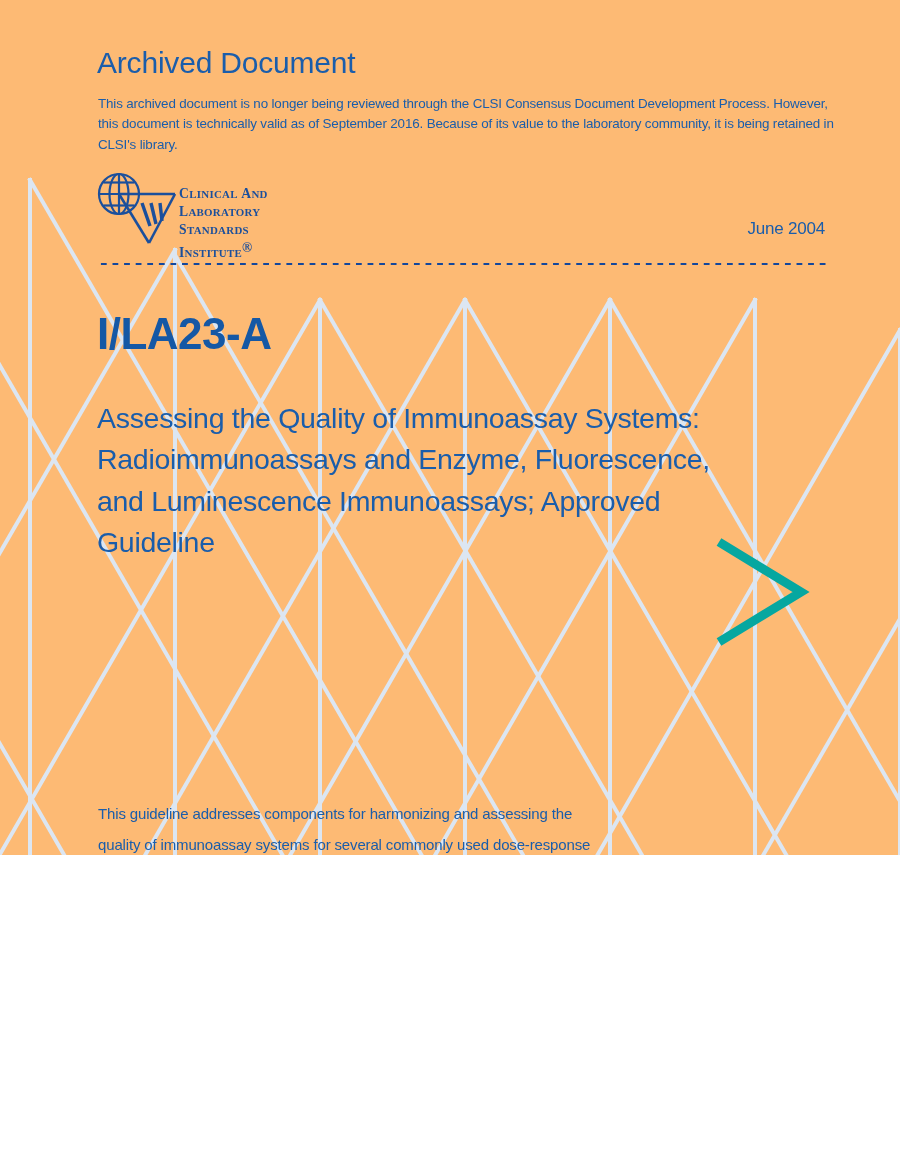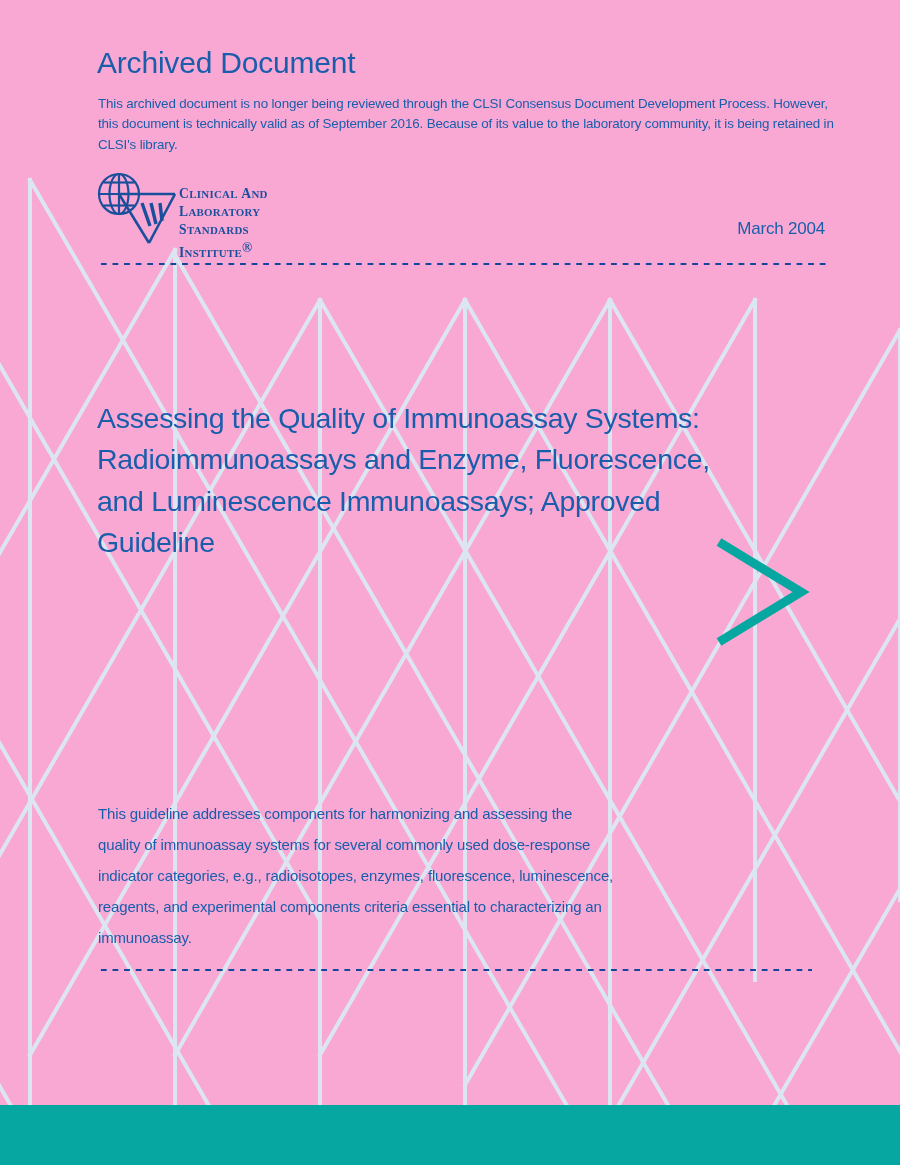--- a/index.html
+++ b/index.html
@@ -8,22 +8,22 @@
     padding: 0;
     background: #ffffff;
   }
   body {
     font-family: "Liberation Sans", sans-serif;
   }
 
   #page {
     position: relative;
     width: 900px;
-    height: 1165px;
-    background: #f9a8d4;
+    height: 855px;
+    background: #fdba74;
     overflow: hidden;
   }
 
   
   #bg-pattern {
     position: absolute;
     left: 0;
     top: 0;
     width: 900px;
     height: 1165px;
@@ -257,24 +257,25 @@
       </svg>
 
       <div id="logo-wordmark">
         <span class="lw-line"><span class="sc sc-first">C</span><span class="sc sc-rest">linical</span> <span class="sc sc-first">a</span><span class="sc sc-rest">nd</span></span>
         <span class="lw-line"><span class="sc sc-first">L</span><span class="sc sc-rest">aboratory</span></span>
         <span class="lw-line"><span class="sc sc-first">S</span><span class="sc sc-rest">tandards</span></span>
         <span class="lw-line"><span><span class="sc sc-first">I</span><span class="sc sc-rest">nstitute</span></span><span class="reg-mark"><span class="sc sc-first">®</span><span class="sc sc-rest"></span></span></span>
       </div>
     </div>
 
-    <div class="abs" id="issue-date">March 2004</div>
+    <div class="abs" id="issue-date">June 2004</div>
 
     <div class="abs dotted-rule" id="rule-top"></div>
 
+    <div class="abs" id="doc-code">I/LA23-A</div>
 
     <div class="abs" id="doc-title">Assessing the Quality of Immunoassay Systems: Radioimmunoassays and Enzyme, Fluorescence, and Luminescence Immunoassays; Approved Guideline</div>
 
     <svg class="abs" id="chevron-mark" viewBox="0 0 110 115" aria-hidden="true">
       <polyline points="14,8 96,58 14,108" fill="none" stroke="#06a7a0" stroke-width="9" stroke-linecap="butt" stroke-linejoin="miter"></polyline>
     </svg>
 
     <div class="abs" id="abstract">This guideline addresses components for harmonizing and assessing the quality of immunoassay systems for several commonly used dose-response indicator categories, e.g., radioisotopes, enzymes, fluorescence, luminescence, reagents, and experimental components criteria essential to characterizing an immunoassay.</div>
 
     <div class="abs dotted-rule" id="rule-bottom"></div>

